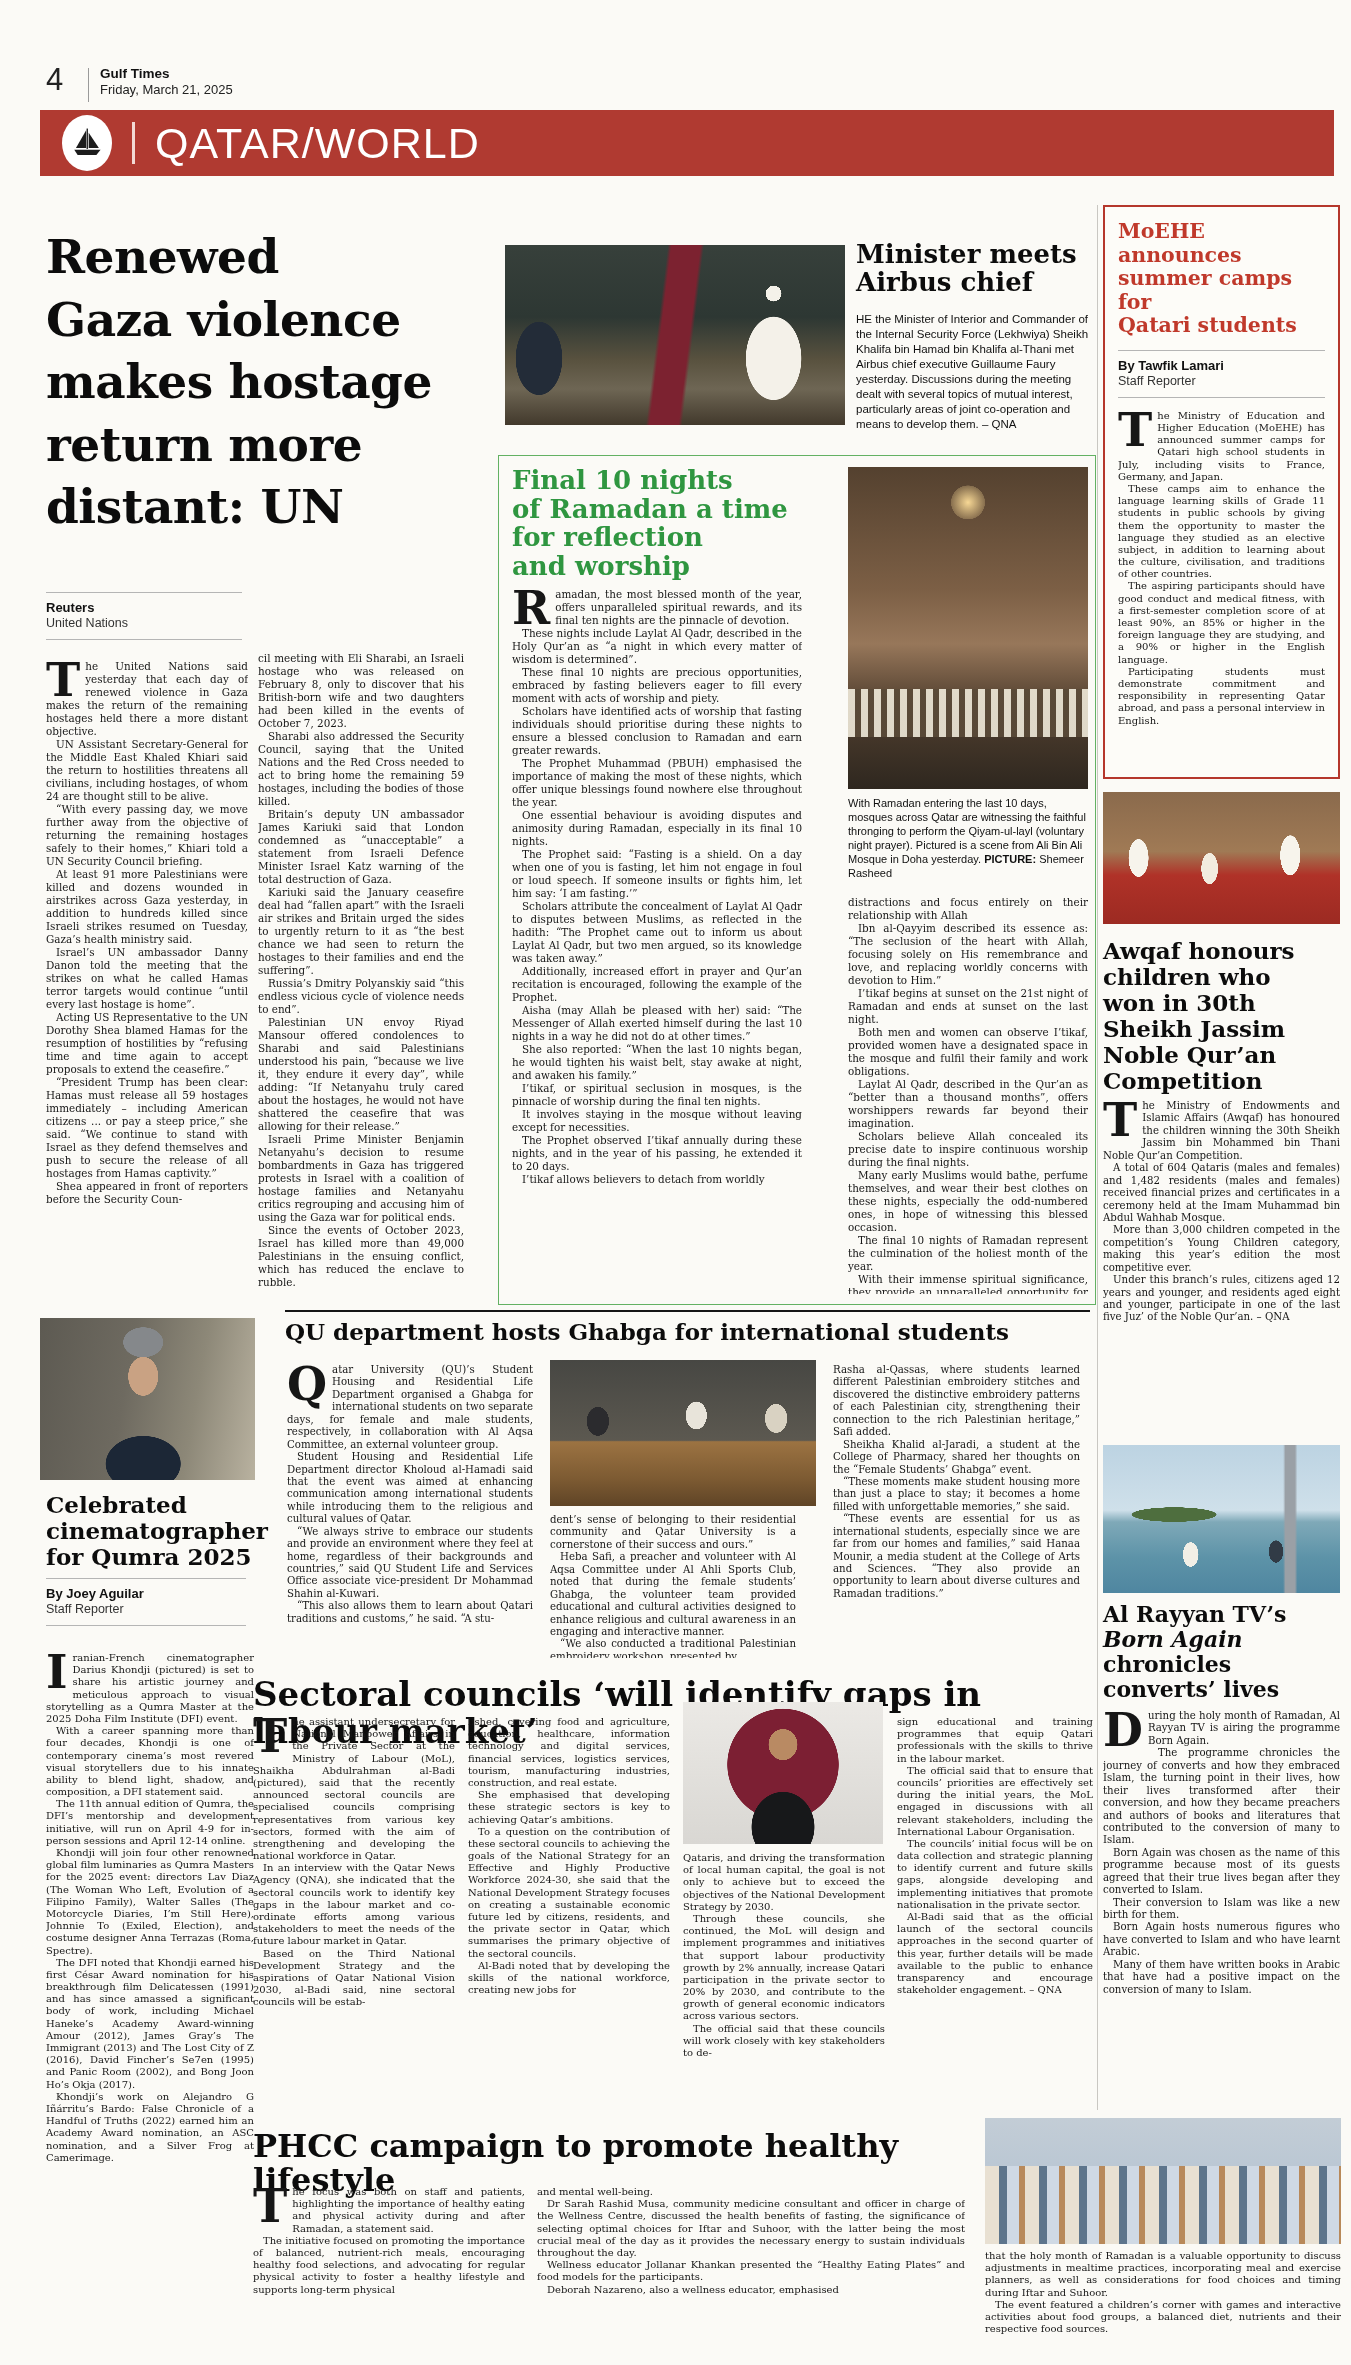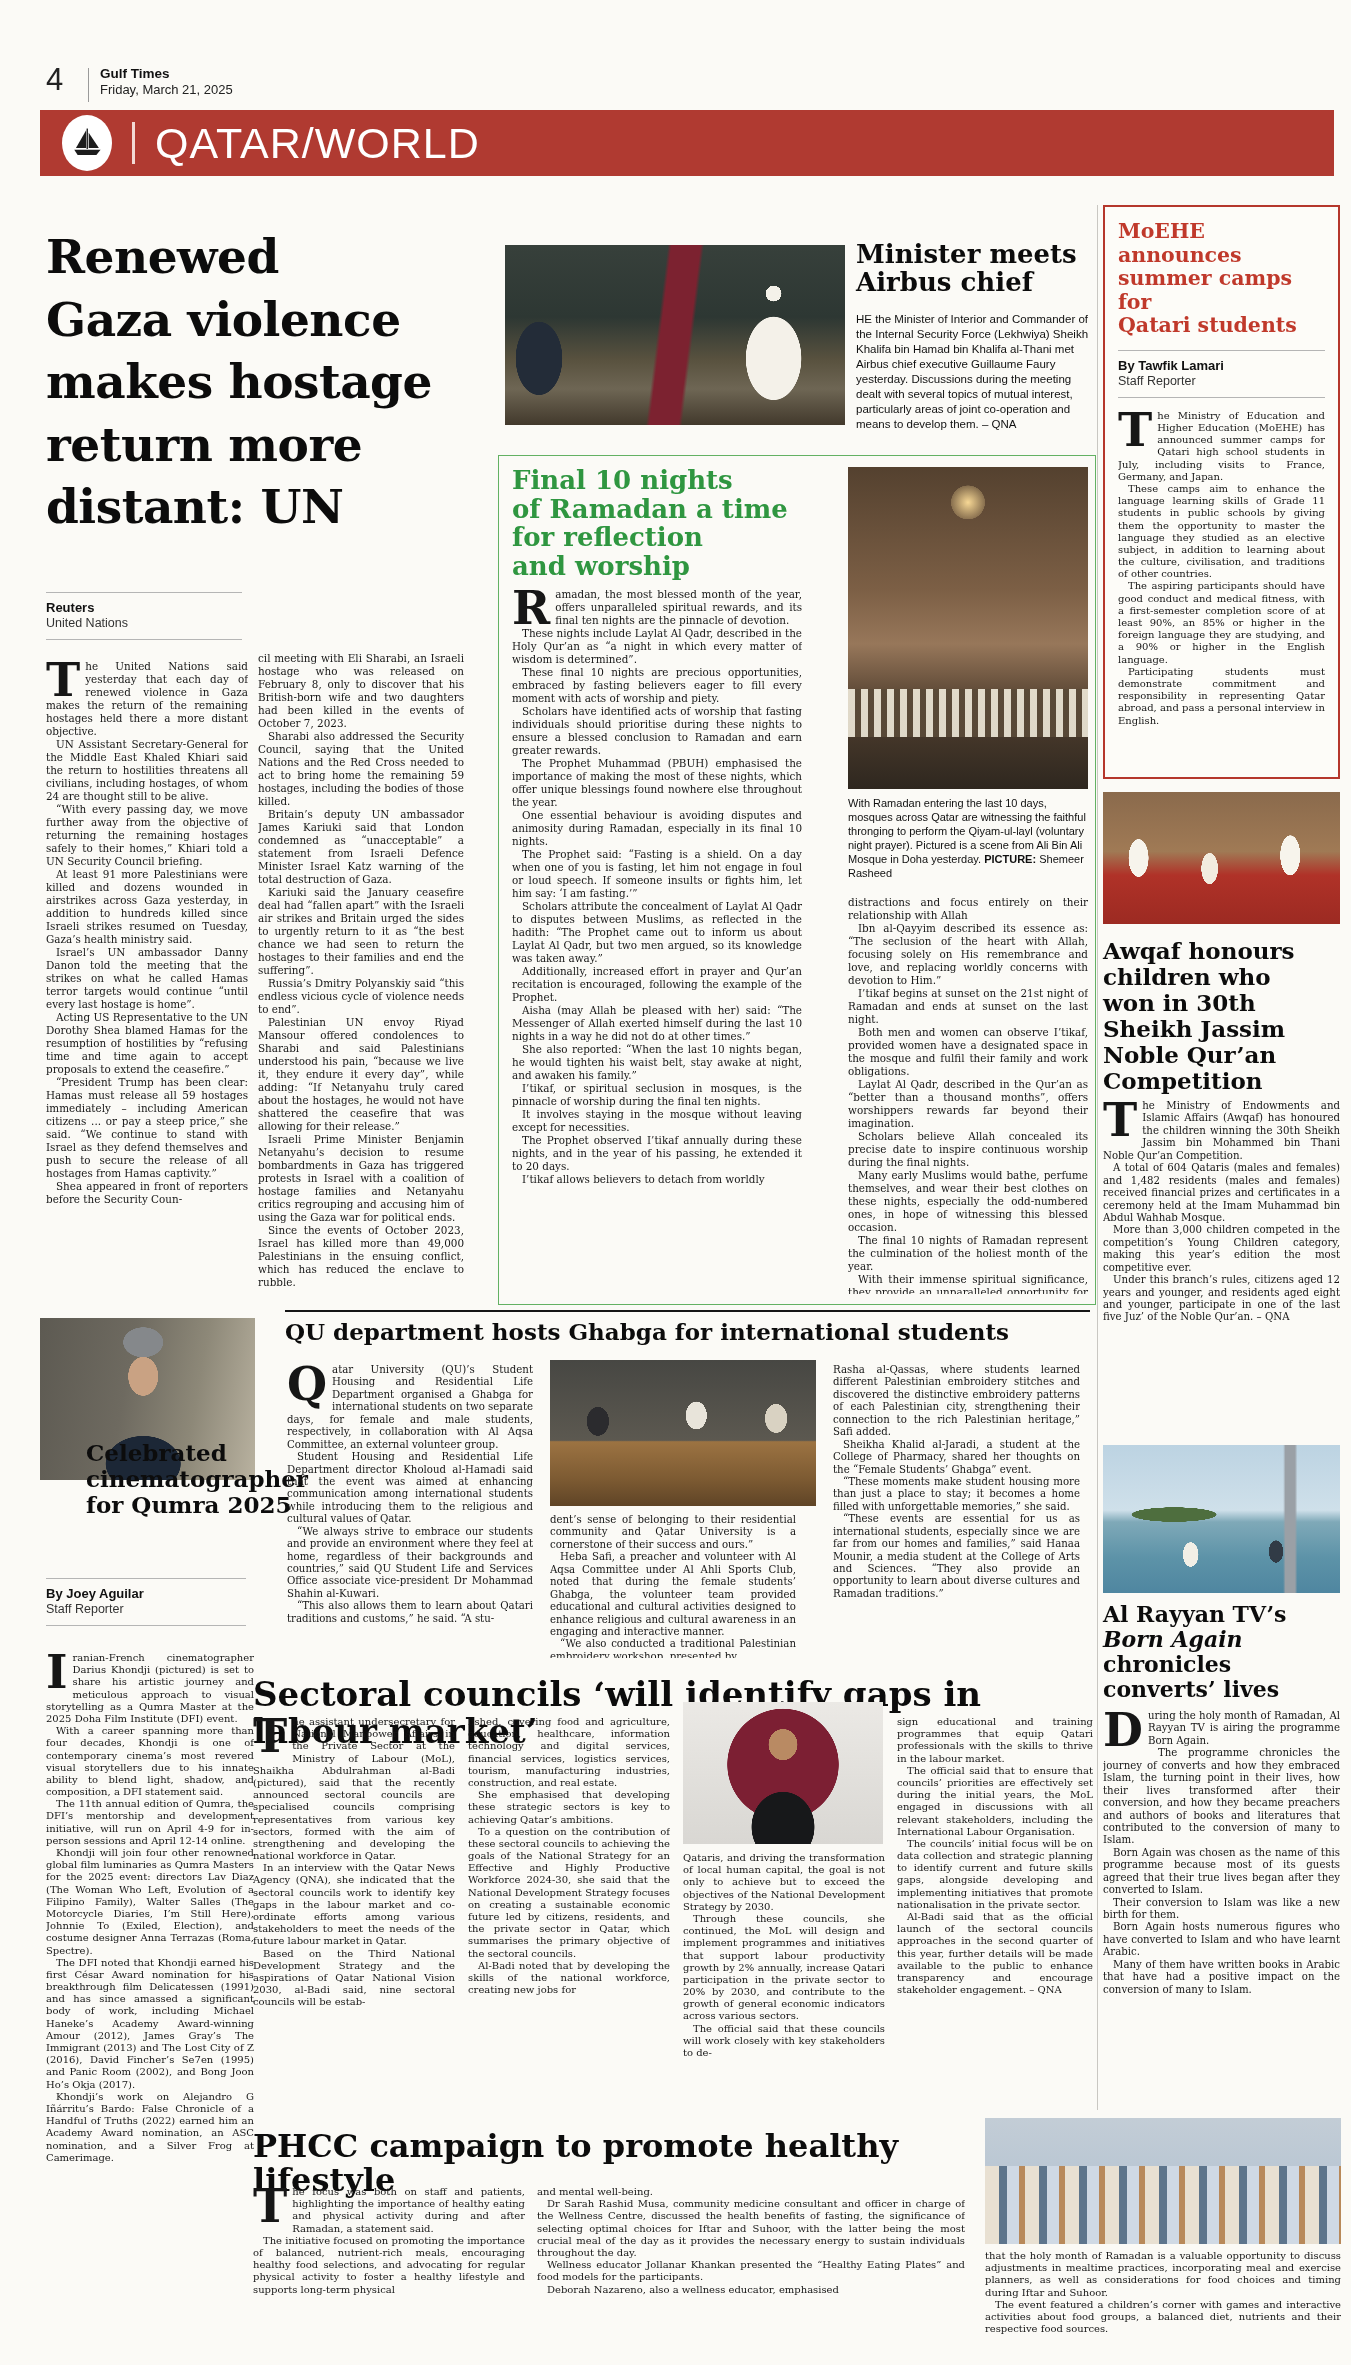--- a/index.html
+++ b/index.html
@@ -233,21 +233,21 @@
       <p>Competition</p>
     </div>
   <div class="abs bcol f102 dc" style="left:1103px;top:1100px;width:237px;height:338px;">
       <p>The Ministry of Endowments and Islamic Affairs (Awqaf) has honoured the children winning the 30th Sheikh Jassim bin Mohammed bin Thani Noble Qur’an Competition.</p>
       <p>A total of 604 Qataris (males and females) and 1,482 residents (males and females) received financial prizes and certificates in a ceremony held at the Imam Muhammad bin Abdul Wahhab Mosque.</p>
       <p>More than 3,000 children competed in the competition’s Young Children category, making this year’s edition the most competitive ever.</p>
       <p>Under this branch’s rules, citizens aged 12 years and younger, and residents aged eight and younger, participate in one of the last five Juz’ of the Noble Qur’an. – QNA</p>
     </div>
 
   <div class="abs ph ph-khondji" style="left:40px;top:1318px;width:215px;height:162px;"></div>
-  <div class="abs hl hl-slab23" style="left:46px;top:1440px;width:210px;margin-left:40px;">
+  <div class="abs hl hl-slab23" style="left:46px;top:1492px;width:210px;">
       <p>Celebrated</p>
       <p>cinematographer</p>
       <p>for Qumra 2025</p>
     </div>
   <div class="abs byl-wrap" style="left:46px;top:1578px;width:200px;">
     <div class="byl">By Joey Aguilar</div>
     <div class="byl-role">Staff Reporter</div>
   </div>
   <div class="abs bcol f10 dc" style="left:46px;top:1652px;width:208px;height:700px;">
       <p>Iranian-French cinematographer Darius Khondji (pictured) is set to share his artistic journey and meticulous approach to visual storytelling as a Qumra Master at the 2025 Doha Film Institute (DFI) event.</p>

